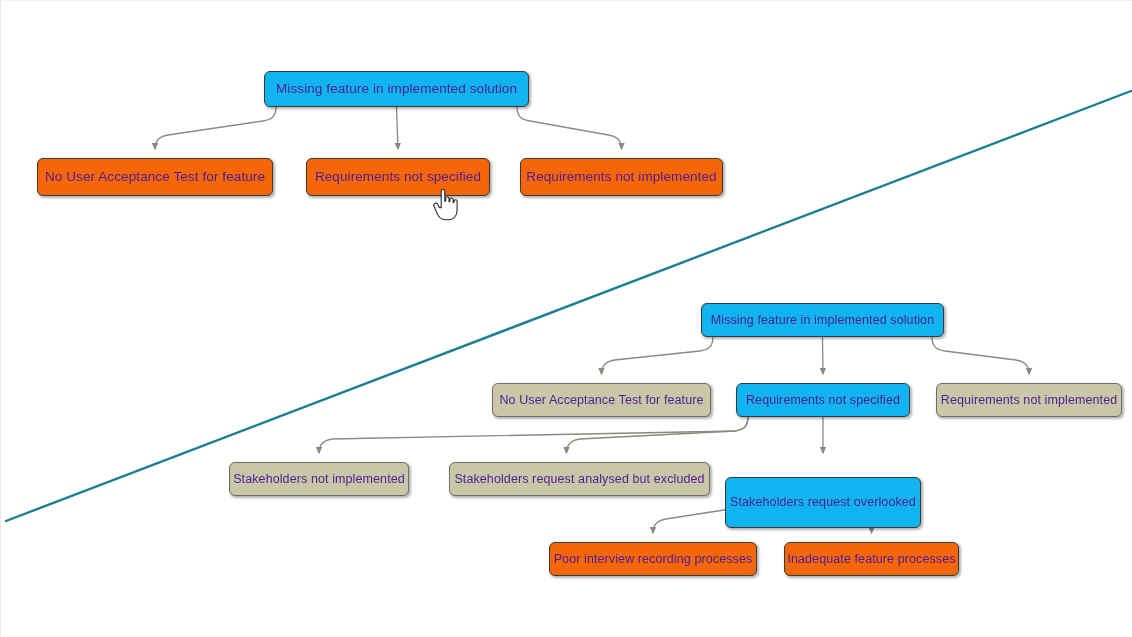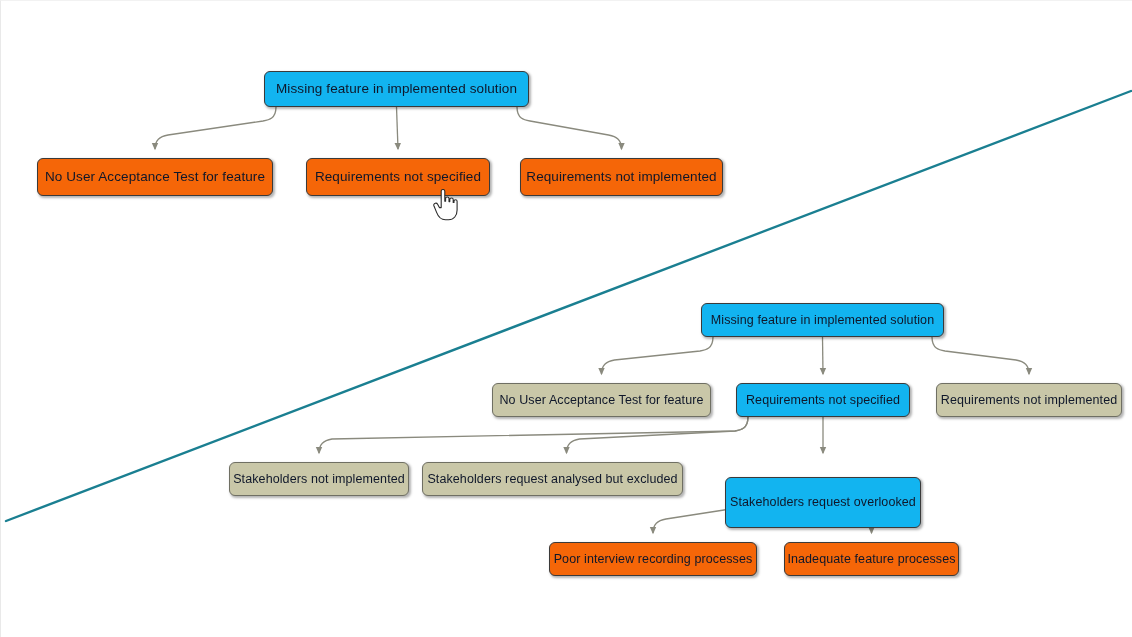--- a/index.html
+++ b/index.html
@@ -27,21 +27,21 @@
     pointer-events: none;
   }
   .node {
     position: absolute;
     box-sizing: border-box;
     border-radius: 6px;
     border: 1px solid #3a3a3a;
     display: flex;
     align-items: center;
     justify-content: center;
-    color: #0f172a;
+    color: #4c1d95;
     white-space: nowrap;
     box-shadow: 1.5px 1.5px 2.5px rgba(0,0,0,0.30);
   }
   .node .node-label {
     display: block;
     line-height: 1;
     letter-spacing: 0.1px;
   }
   .fill-blue  { background: #12b4f0; }
   .fill-orange{ background: #f56608; }
@@ -106,21 +106,21 @@
       </div>
       <div class="node fill-blue tier-b" style="left: 735px; top: 382px; width: 174px; height: 34px;">
         <span class="node-label">Requirements not specified</span>
       </div>
       <div class="node fill-tan tier-b" style="left: 935px; top: 382px; width: 186px; height: 34px;">
         <span class="node-label">Requirements not implemented</span>
       </div>
       <div class="node fill-tan tier-b" style="left: 228px; top: 461px; width: 180px; height: 34px;">
         <span class="node-label">Stakeholders not implemented</span>
       </div>
-      <div class="node fill-tan tier-b" style="left: 421px; top: 461px; width: 261px; height: 34px;">
+      <div class="node fill-tan tier-b" style="left: 448px; top: 461px; width: 261px; height: 34px;">
         <span class="node-label">Stakeholders request analysed but excluded</span>
       </div>
       <div class="node fill-blue tier-b" style="left: 724px; top: 476px; width: 196px; height: 51px;">
         <span class="node-label">Stakeholders request overlooked</span>
       </div>
       <div class="node fill-orange tier-b" style="left: 548px; top: 541px; width: 208px; height: 34px;">
         <span class="node-label">Poor interview recording processes</span>
       </div>
       <div class="node fill-orange tier-b" style="left: 783px; top: 541px; width: 175px; height: 34px;">
         <span class="node-label">Inadequate feature processes</span>

